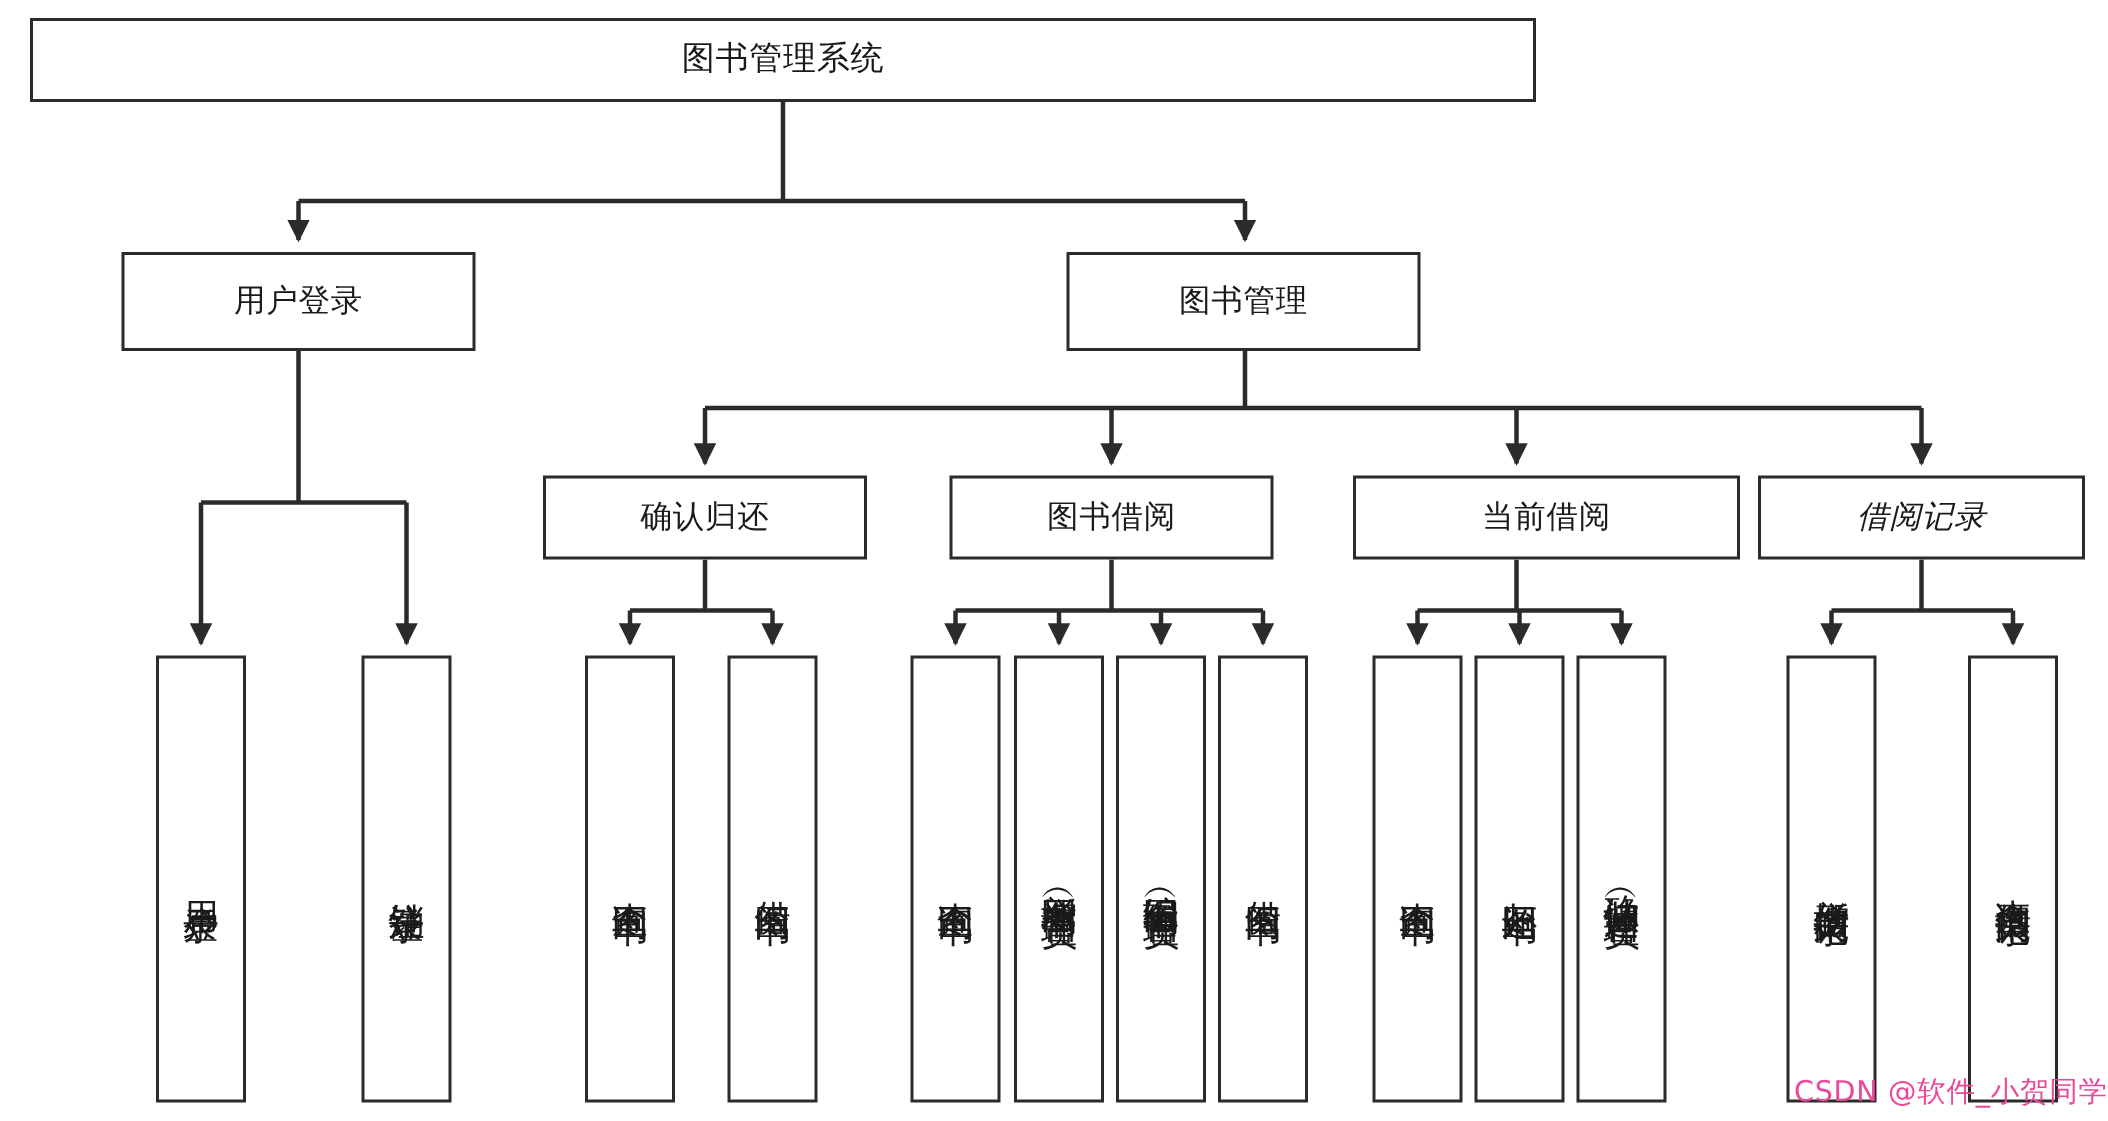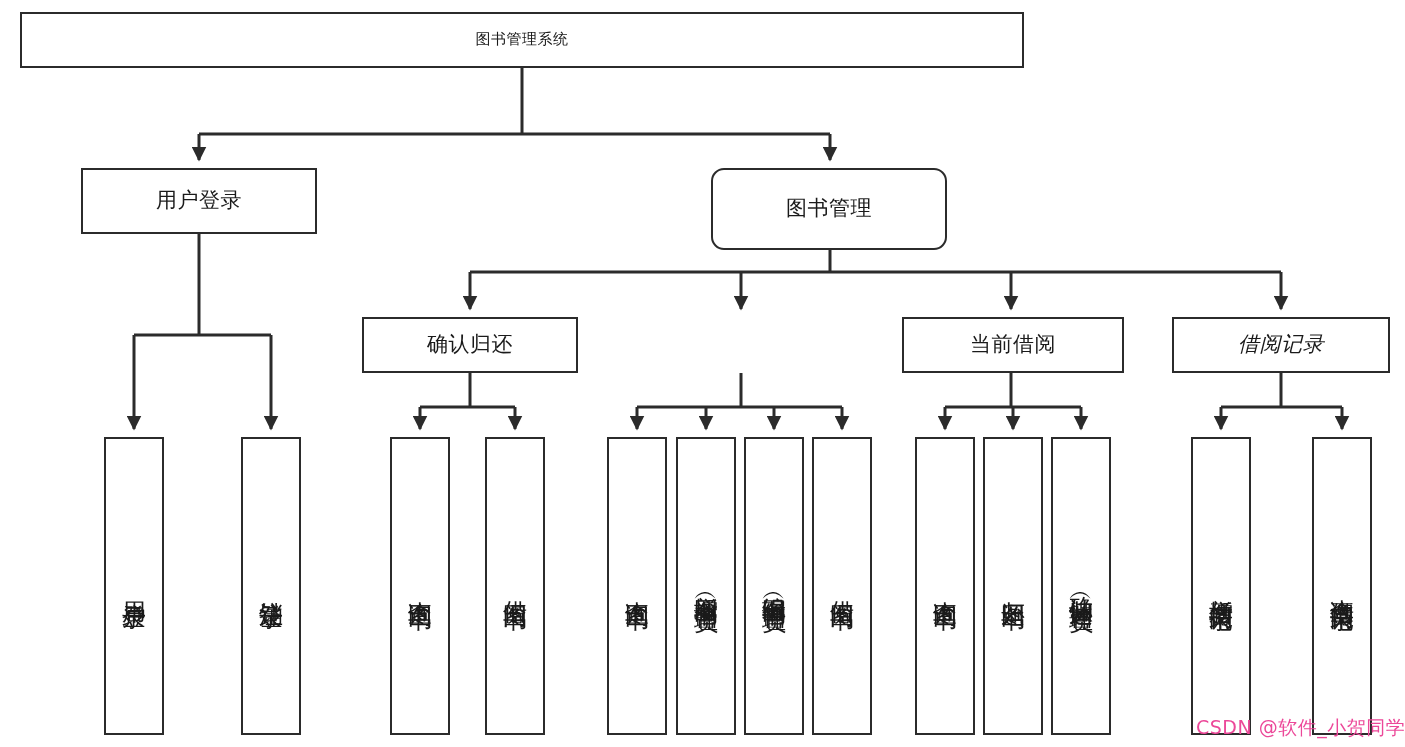--- a/index.html
+++ b/index.html
@@ -40,21 +40,21 @@
     text-align: center;
     line-height: 1.04;
     letter-spacing: 0.5px;
   }
   
   .node.horiz .label {
     font-size: 21px;
     white-space: nowrap;
   }
   .node.root .label {
-    font-size: 15px;
+    font-size: 22px;
   }
   
   .node.vert {
     align-items: center;
     justify-content: center;
   }
   .node.vert .label {
     writing-mode: vertical-rl;
     text-orientation: upright;
     font-size: 24px;
@@ -128,30 +128,33 @@
   </svg>
 
   <div class="node horiz root" style="left:20px; top:12px; width:1004px; height:56px;">
     <span class="label">图书管理系统</span>
   </div>
 
   <div class="node horiz" style="left:81px; top:168px; width:236px; height:66px;">
     <span class="label">用户登录</span>
   </div>
 
-  <div class="node horiz" style="left:711px; top:168px; width:236px; height:82px;border-radius:13px;">
+  <div class="node horiz" style="left:711px; top:168px; width:236px; height:66px;">
     <span class="label">图书管理</span>
   </div>
 
   <div class="node horiz" style="left:362px; top:317px; width:216px; height:56px;">
     <span class="label">确认归还</span>
   </div>
 
-
-  <div class="node horiz" style="left:902px; top:317px; width:222px; height:56px;">
+  <div class="node horiz" style="left:633px; top:317px; width:216px; height:56px;">
+    <span class="label">图书借阅</span>
+  </div>
+
+  <div class="node horiz" style="left:902px; top:317px; width:258px; height:56px;">
     <span class="label">当前借阅</span>
   </div>
 
   <div class="node horiz" style="left:1172px; top:317px; width:218px; height:56px;font-style:italic;">
     <span class="label">借阅记录</span>
   </div>
 
   <div class="node vert" style="left:104px; top:437px; width:60px; height:298px;">
     <span class="label">用户登录</span>
   </div>

